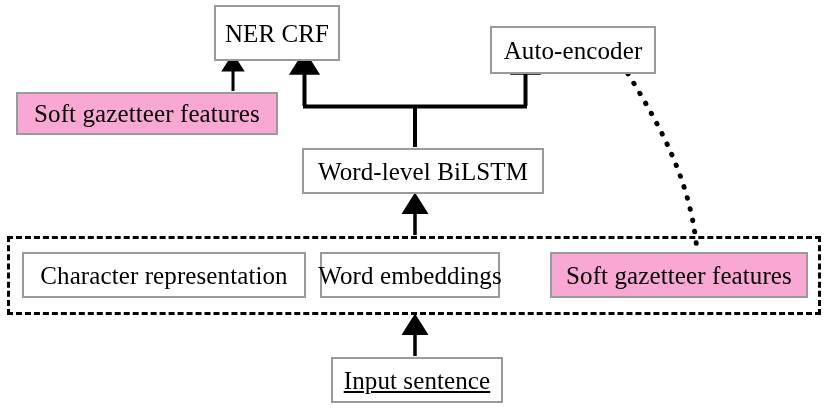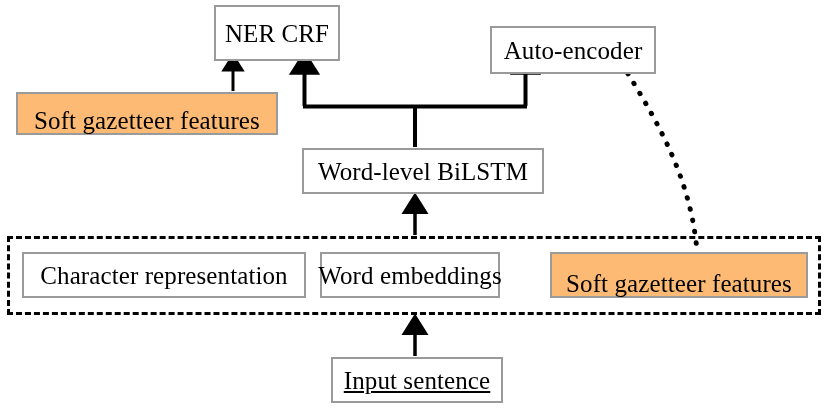--- a/index.html
+++ b/index.html
@@ -23,23 +23,22 @@
     justify-content: center;
     background: #ffffff;
     border: 2px solid #9a9a9a;
     color: #000000;
     font-size: 25px;
     line-height: 1;
     white-space: nowrap;
     letter-spacing: 0.1px;
   }
   .node.blue {
-    background: #fdba74;
+    background: #f9a8d4;
     border: 2px solid #9a9a9a;
-    align-items: flex-end;
   }
   .group-dashed {
     position: absolute;
     box-sizing: border-box;
     border: 3px dashed #000000;
     background: transparent;
   }
   svg.edges {
     position: absolute;
     left: 0;

